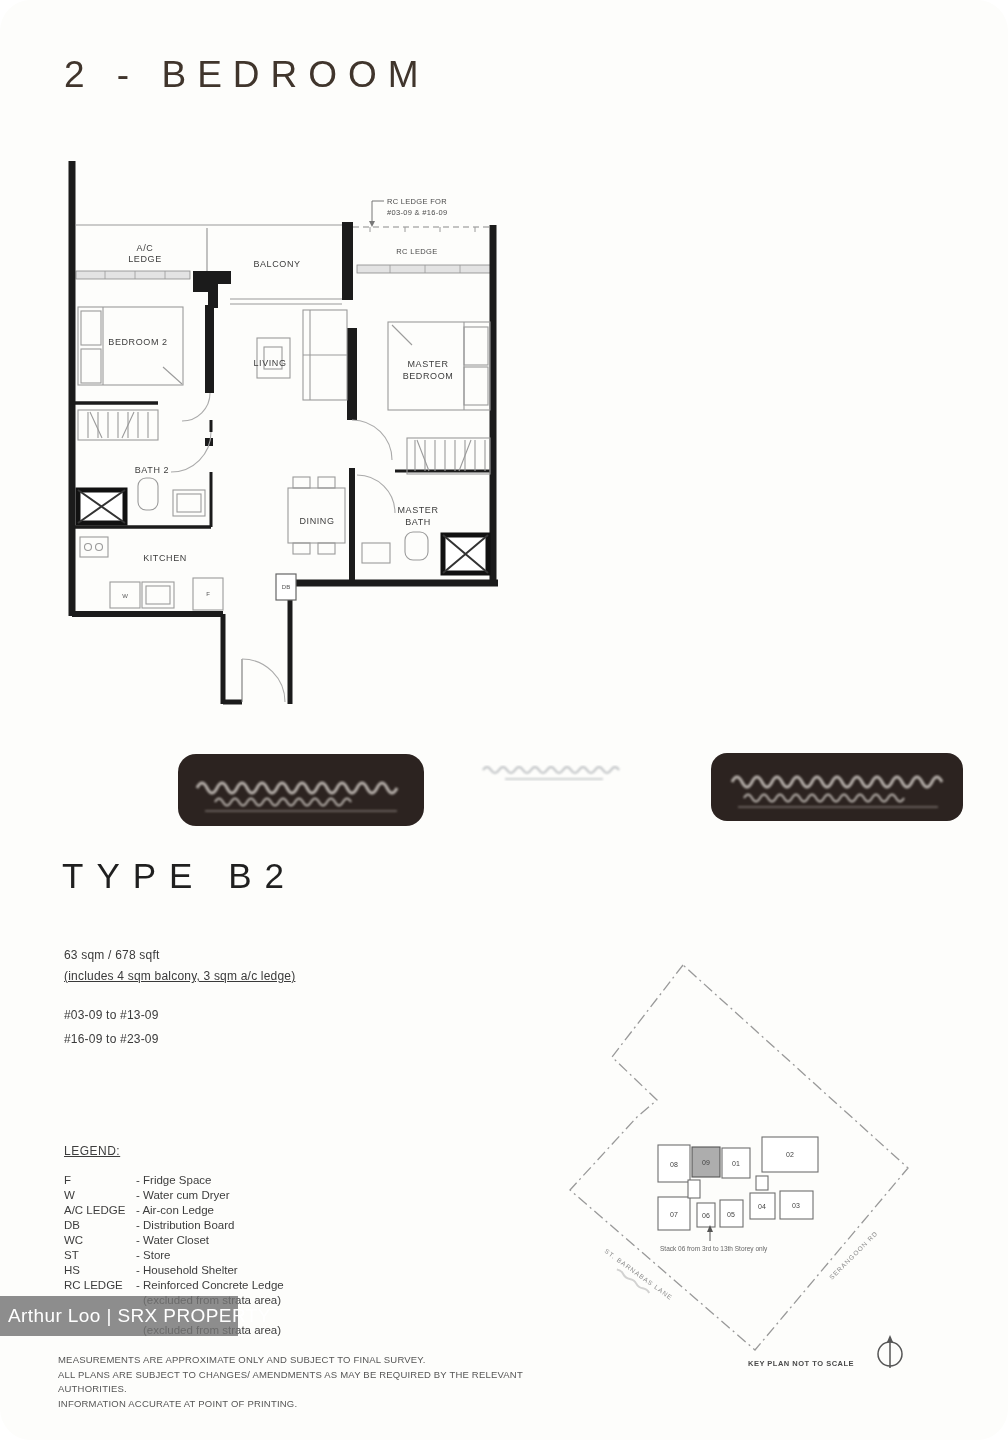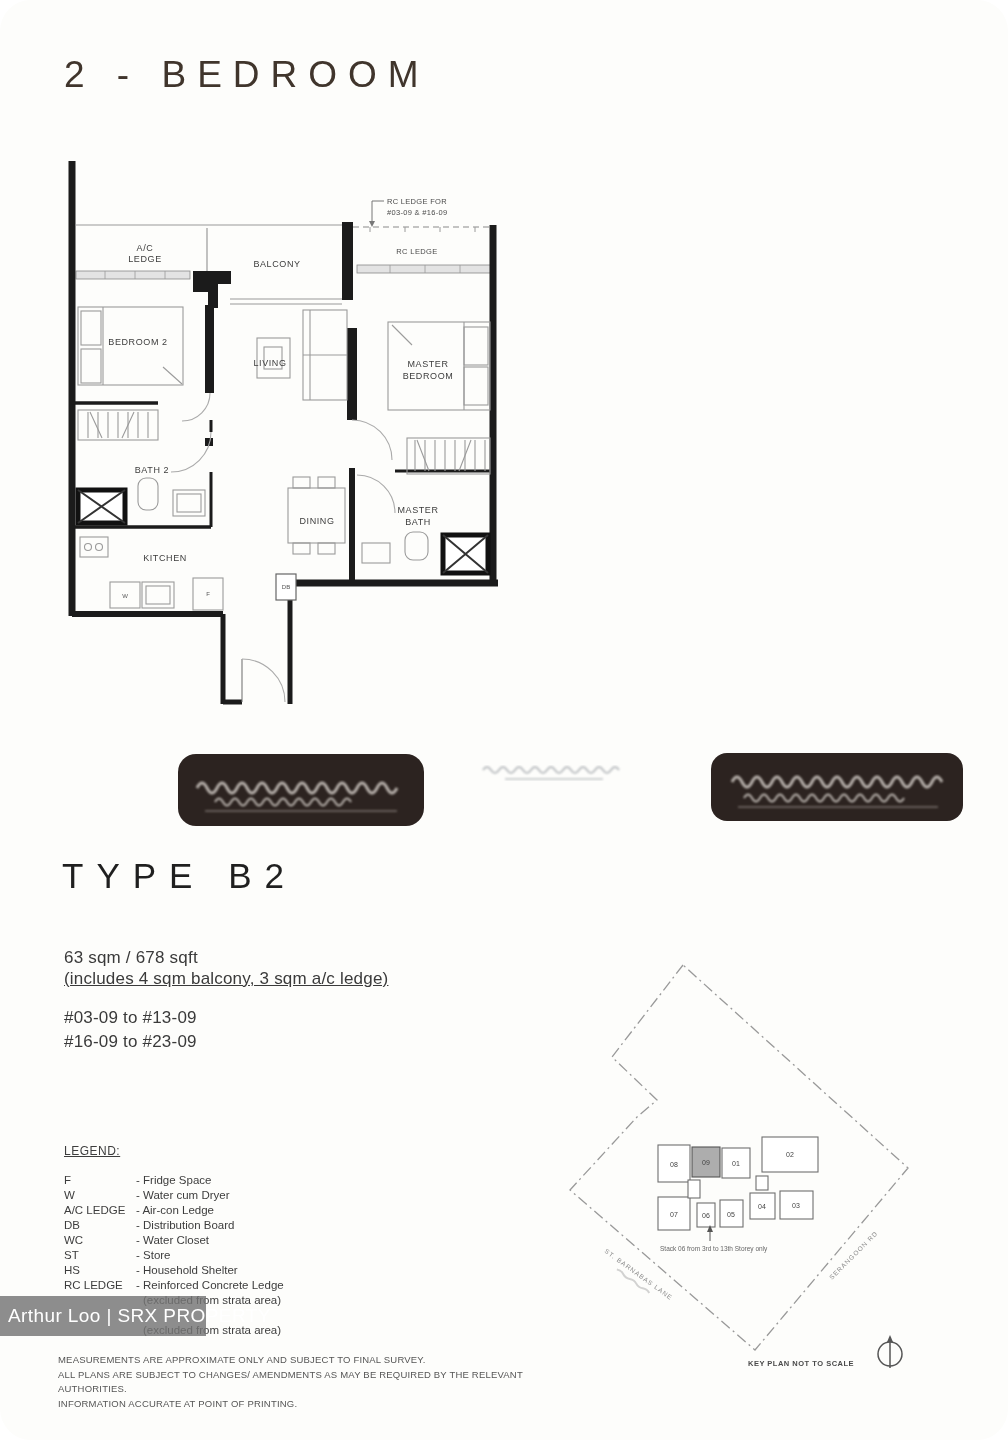--- a/index.html
+++ b/index.html
@@ -2,32 +2,32 @@
 <html><head>
 <meta charset="utf-8">
 <style>
   html,body{margin:0;padding:0;background:#ffffff;}
   .page{position:relative;width:1008px;height:1440px;background:#fdfdfb;
         font-family:"Liberation Sans",sans-serif;overflow:hidden;border-radius:31px;}
   .title{position:absolute;left:64px;top:54px;font-size:37px;letter-spacing:11px;
          color:#40352c;font-weight:500;white-space:nowrap;}
   .typeb2{position:absolute;left:62px;top:856px;font-size:35px;letter-spacing:13px;
          color:#1f1f1f;font-weight:500;white-space:nowrap;}
-  .spec{position:absolute;left:64px;color:#3a3a3a;font-size:17px;letter-spacing:.2px;white-space:nowrap;}
+  .spec{position:absolute;left:64px;color:#3a3a3a;font-size:12px;letter-spacing:.2px;white-space:nowrap;}
   .spec.area{top:948px;}
   .spec.areanote{top:969px;text-decoration:underline;}
   .spec.stack1{top:1008px;}
   .spec.stack2{top:1032px;}
   .legend{position:absolute;left:64px;top:1144px;font-size:11.5px;color:#3d3d3d;}
   .lg-head{font-size:12px;letter-spacing:.5px;text-decoration:underline;margin-bottom:15px;}
   .lg-row{display:flex;height:15px;line-height:15px;}
   .lg-term{width:72px;flex:0 0 72px;}
   .lg-desc{white-space:nowrap;}
   .lg-row.cont .lg-desc{padding-left:7px;}
-  .watermark{position:absolute;left:0;top:1296px;width:206px;height:40px;
+  .watermark{position:absolute;left:0;top:1296px;width:238px;height:40px;
          background:rgba(116,116,116,.82);color:#ffffff;font-size:19px;line-height:40px;
          padding-left:8px;letter-spacing:.4px;box-sizing:border-box;white-space:nowrap;}
   .disclaimer{position:absolute;left:58px;top:1353px;width:520px;font-size:9.5px;
          color:#555555;line-height:14.5px;letter-spacing:.2px;}
   svg{position:absolute;overflow:visible;}
   svg text{font-family:"Liberation Sans",sans-serif;fill:#3c3c3c;}
   .fp-label{font-size:9px;letter-spacing:.6px;text-anchor:middle;}
   .fp-small{font-size:7.5px;letter-spacing:.4px;text-anchor:middle;fill:#4a4a4a;}
   .fp-tiny{font-size:6px;text-anchor:middle;fill:#555;}
   .fp-anno{font-size:7.5px;letter-spacing:.3px;fill:#4a4a4a;}

